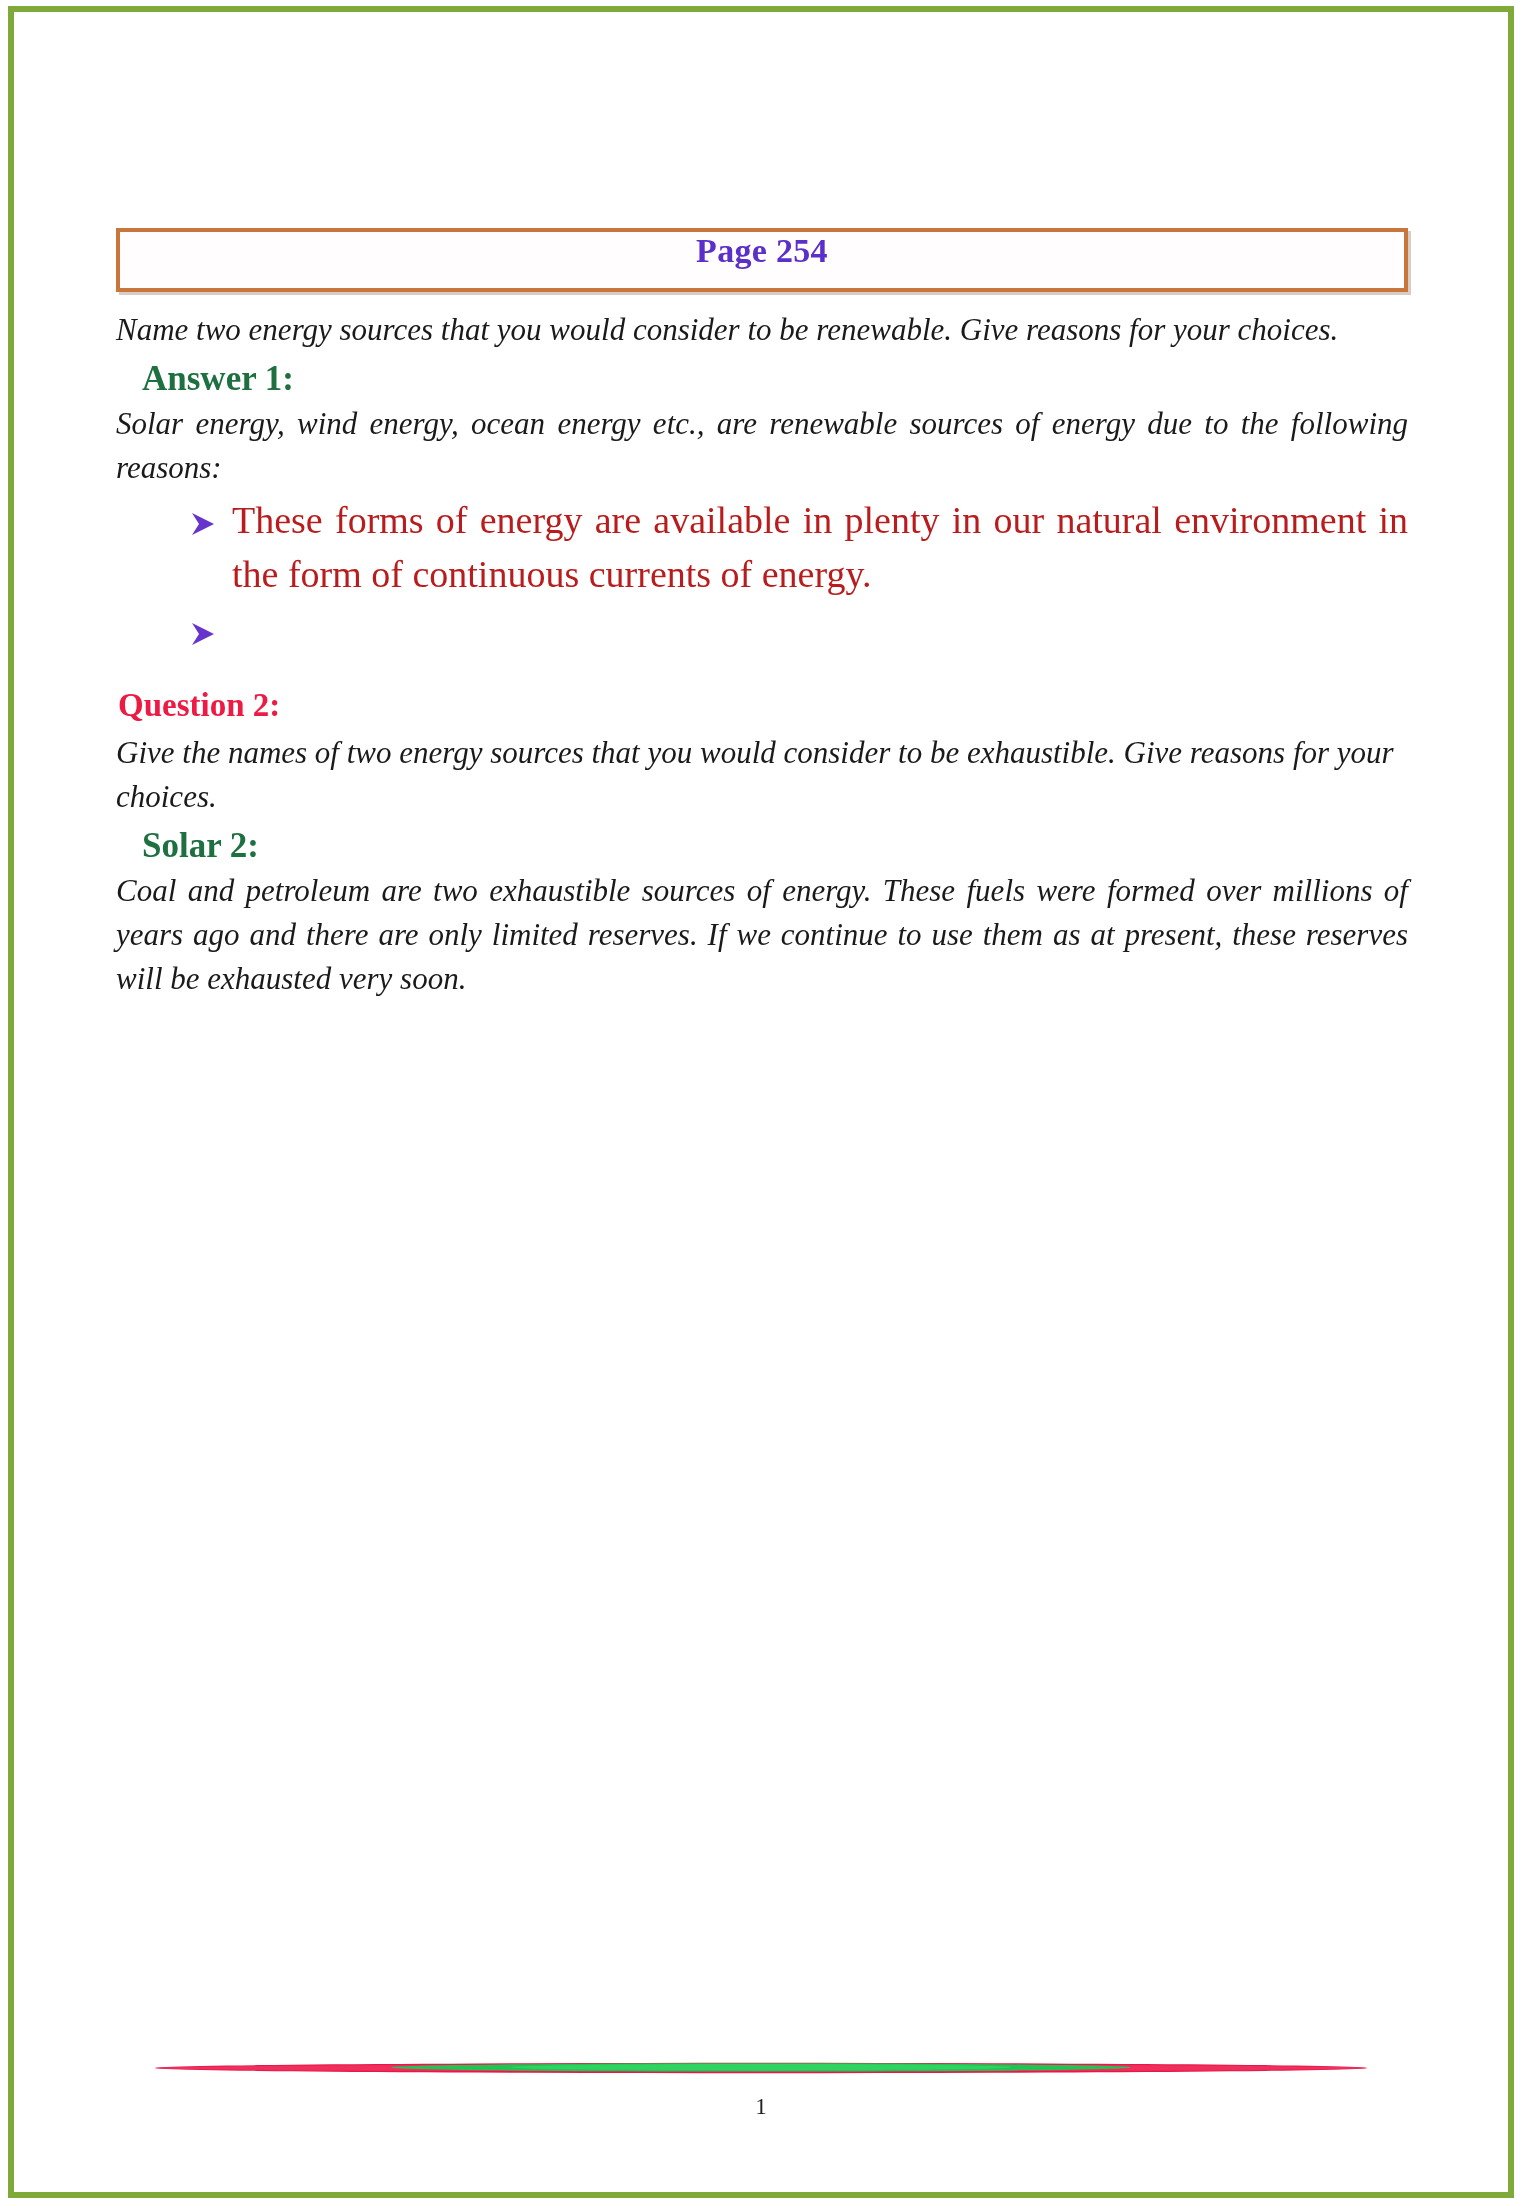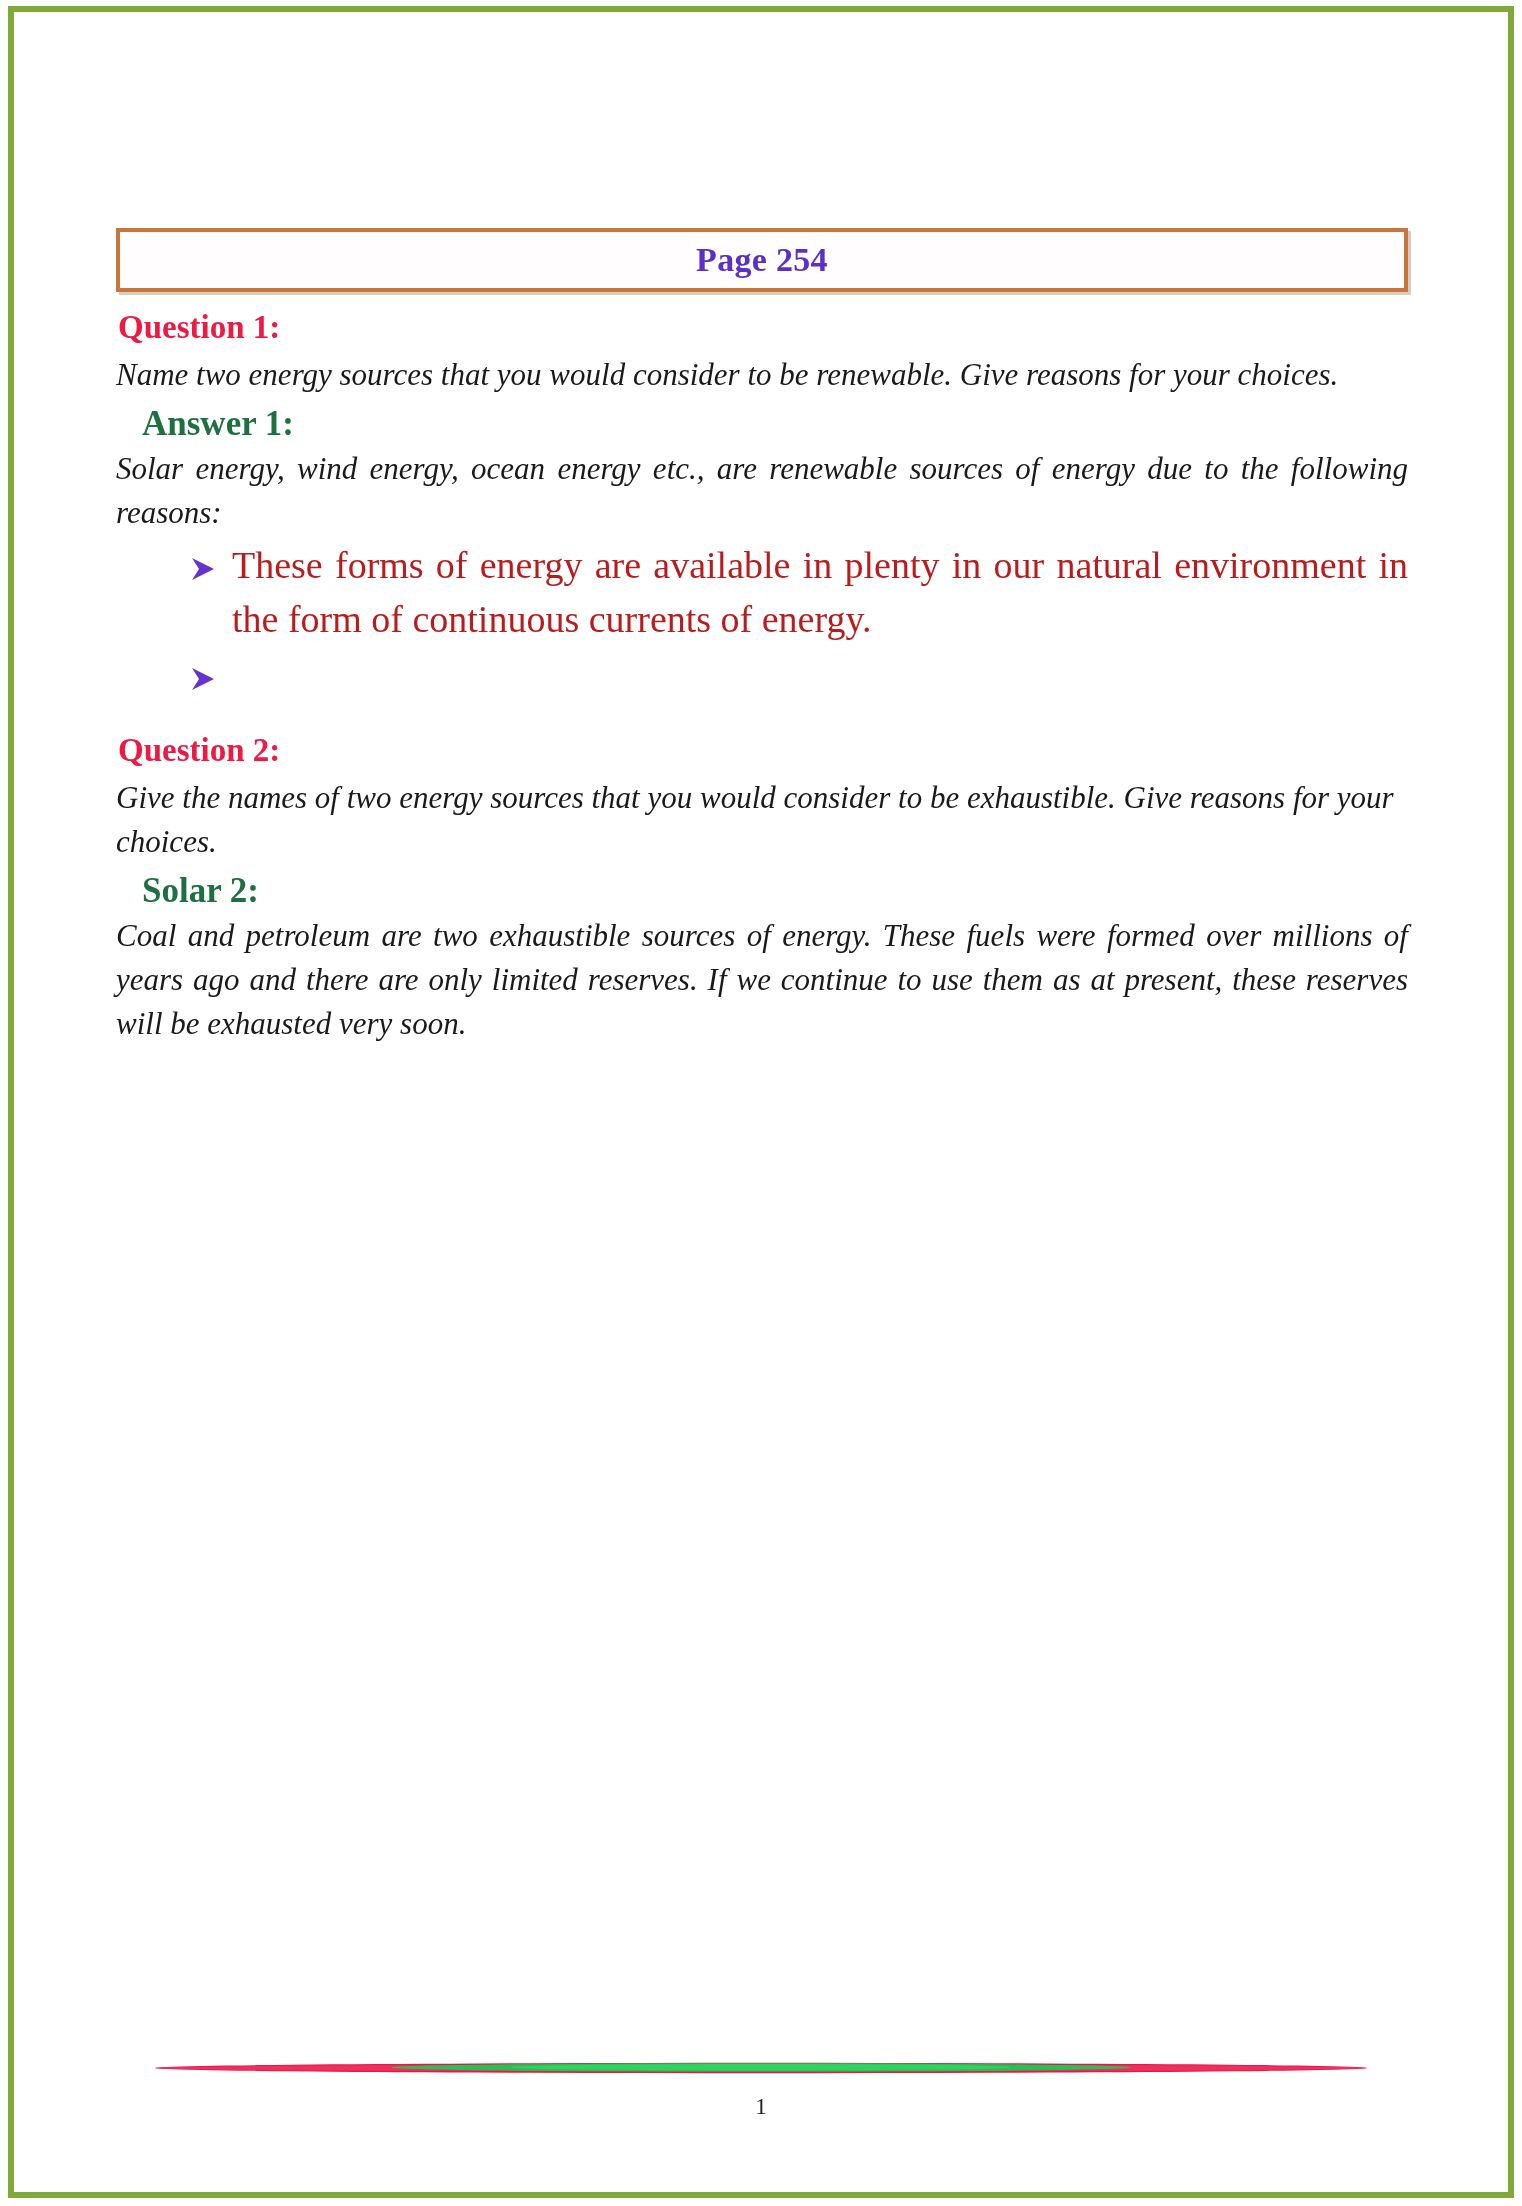--- a/index.html
+++ b/index.html
@@ -39,21 +39,20 @@
   }
 
   
   .title-box {
     width: 1292px;
     height: 64px;
     border: 4px solid #c8763c;
     background: #fffdfe;
     box-sizing: border-box;
     display: flex;
-    align-items: center;
     justify-content: center;
     box-shadow: 3px 3px 0 rgba(150,110,80,0.35);
   }
 
   .title-text {
     color: #5b2fc9;
     font-weight: bold;
     font-size: 34px;
     letter-spacing: 0.3px;
     font-family: "Liberation Serif", "DejaVu Serif", serif;
@@ -157,21 +156,20 @@
 
   <div class="content">
 
     <div class="title-box">
       <div class="title-text">Page 254</div>
     </div>
 
     <div class="body-area">
 
       <div>
-        <div class="q-heading">Question 1:</div>
         <p class="para noj">Name two energy sources that you would consider to be renewable. Give reasons for your choices.</p>
 
         <div class="a-heading">Answer 1:</div>
         <p class="para">Solar energy, wind energy, ocean energy etc., are renewable sources of energy due to the following reasons:</p>
 
         <ul class="bullet-list">
           <li class="bullet-item">
             <span class="bullet-icon">
               <svg viewBox="0 0 30 30" width="30" height="30" aria-hidden="true">
                 <polygon points="4,4 26,15 4,26 11,15" fill="#6633cc"></polygon>

